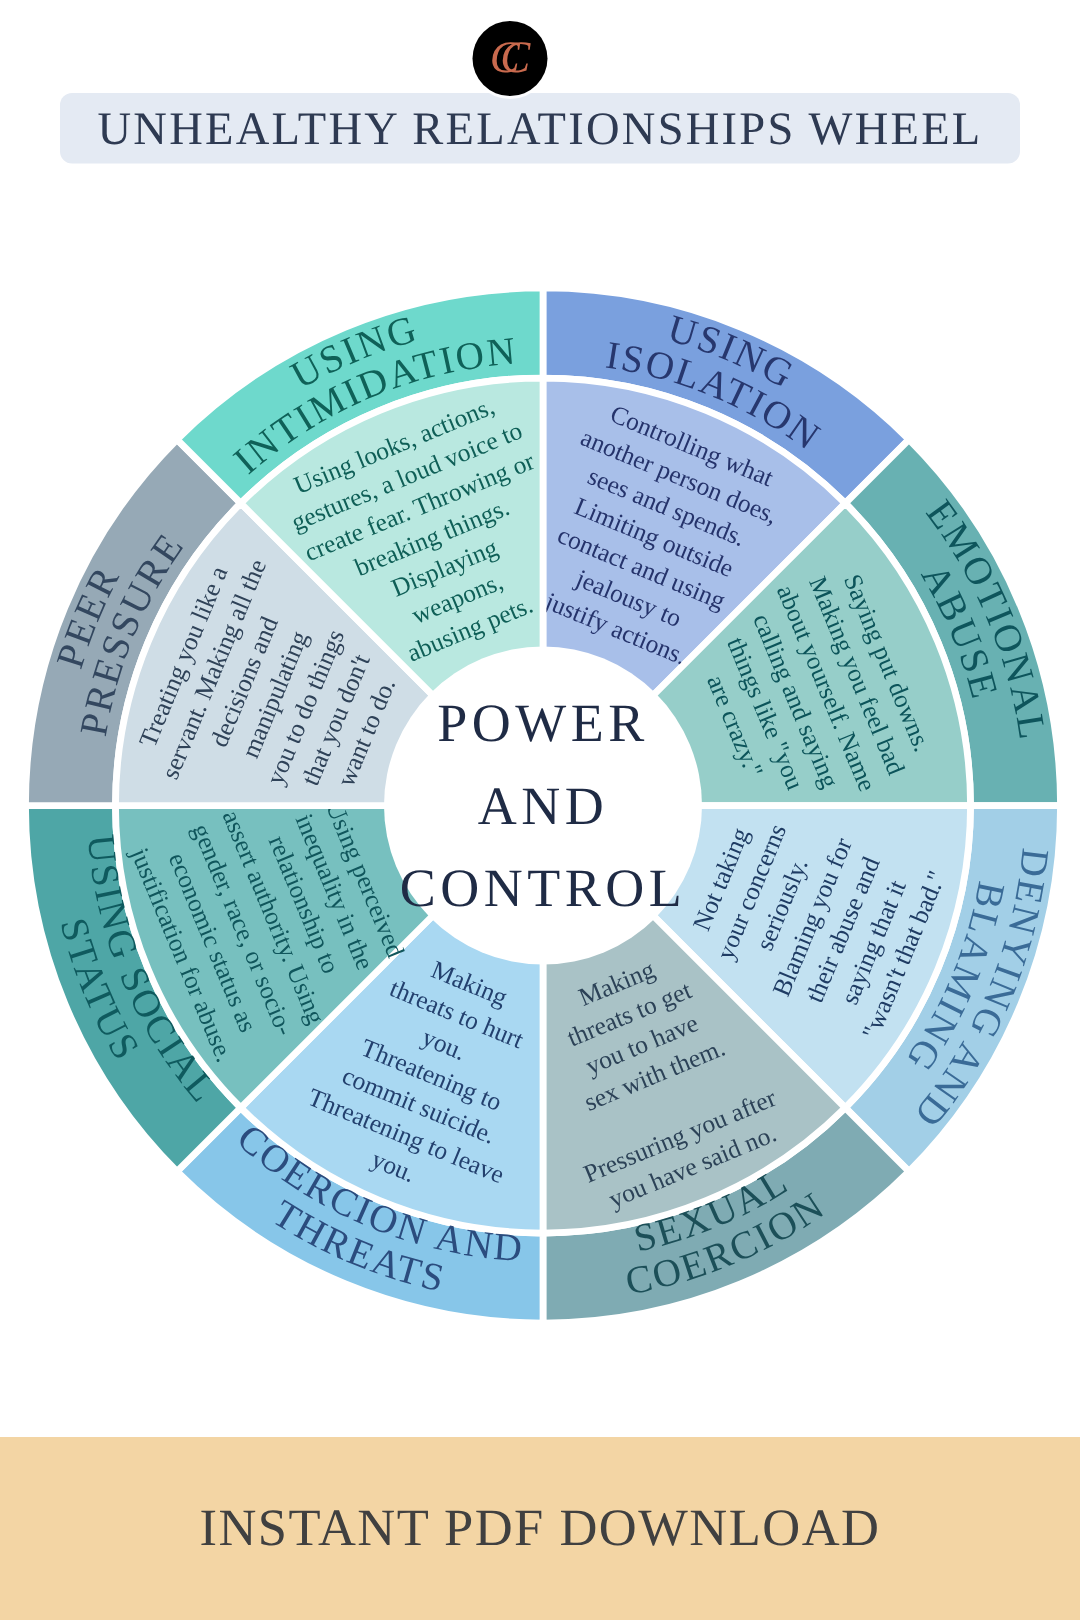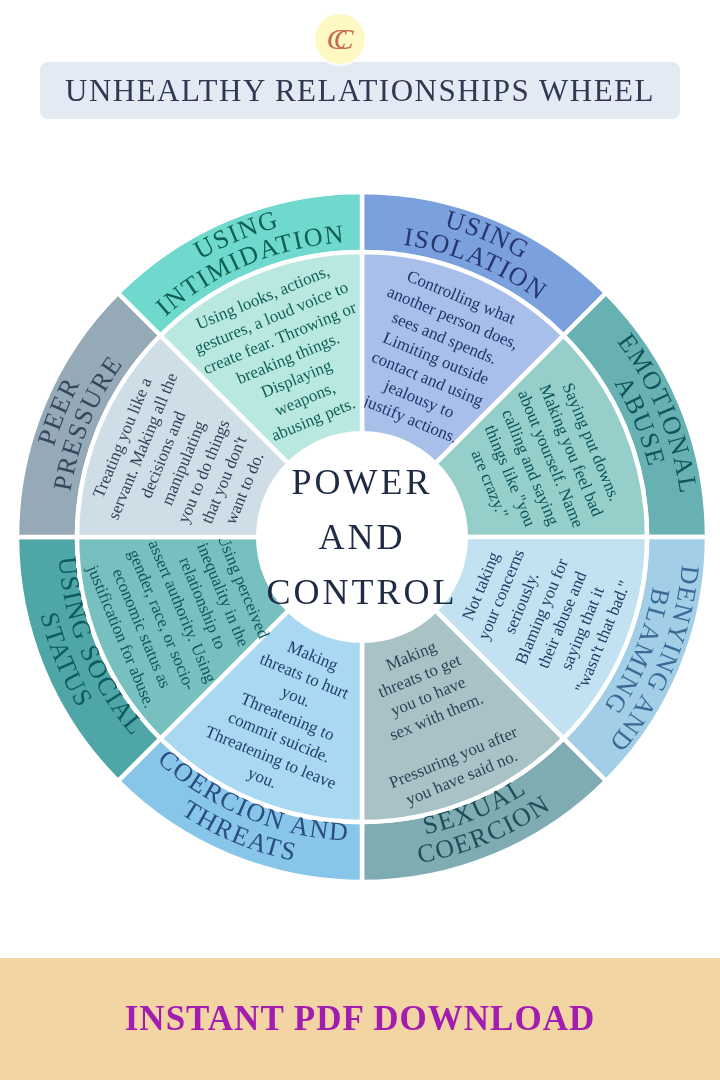--- a/index.html
+++ b/index.html
@@ -11,42 +11,42 @@
   .logo {
     position:absolute; left:315px; top:14px; width:50px; height:50px;
     border-radius:50%; display:flex; align-items:center; justify-content:center;
     z-index:3; box-shadow:0 0 0 2px rgba(255,255,255,.85);
   }
   .logo-monogram {
     font-family:"Liberation Serif", serif; font-style:italic;
     font-size:30px; letter-spacing:-13px; padding-right:13px; line-height:1;
   }
   .title-banner {
-    position:absolute; left:40px; top:62px; width:640px; height:57px;
+    position:absolute; left:40px; top:62px; width:640px; height:47px;
     border-radius:8px; display:flex; align-items:center; justify-content:center;
     z-index:2;
   }
   .title-banner h1 {
     font-size:31px; font-weight:normal; letter-spacing:1.5px; white-space:nowrap;
   }
   .wheel-wrap { position:absolute; left:0; top:172px; width:720px; height:730px; }
   svg text { font-family:"Liberation Serif", serif; }
   .footer-banner {
     position:absolute; left:0; top:958px; width:720px; height:122px;
     display:flex; flex-direction:column; align-items:center; justify-content:center;
     gap:6px;
   }
   .footer-line { font-size:35px; letter-spacing:1px; line-height:1.35; white-space:nowrap; }
 </style>
 </head>
 <body>
 
 <div class="page">
 
-  <div class="logo" style="background-color: #fef9c3;">
+  <div class="logo" style="background-color: #000000;">
     <span class="logo-monogram" style="color: rgb(201, 106, 78);">CC</span>
   </div>
 
   <div class="title-banner" style="background-color: rgb(228, 234, 243);">
     <h1 style="color: rgb(46, 58, 82);">UNHEALTHY RELATIONSHIPS WHEEL</h1>
   </div>
 
   <div class="wheel-wrap">
     <svg id="wheel-svg" width="720" height="730" viewBox="0 0 720 730">
         <defs>
@@ -106,16 +106,16 @@
         <path d="M 160.5 163.5 A 285 285 0 0 1 362.0 80.0 L 362.0 263.0 A 102 102 0 0 0 289.9 292.9 Z" fill="#b9e8e0" stroke="#fff" stroke-width="4.5" stroke-linejoin="round"></path>
         <text fill="#0f6158" font-size="26" letter-spacing="1.5" text-anchor="middle"><textPath href="#arc-7-0" startOffset="50%" xlink:href="#arc-7-0">USING</textPath></text>
         <text fill="#0f6158" font-size="26" letter-spacing="1.5" text-anchor="middle"><textPath href="#arc-7-1" startOffset="50%" xlink:href="#arc-7-1">INTIMIDATION</textPath></text>
         <text transform="translate(287.8 185.8) rotate(-22.5)" fill="#0f5f57" font-size="17" text-anchor="middle"><tspan x="0" y="-60.0">Using looks, actions,</tspan><tspan x="0" y="-38.0">gestures, a loud voice to</tspan><tspan x="0" y="-16.0">create fear. Throwing or</tspan><tspan x="0" y="6.0">breaking things.</tspan><tspan x="0" y="28.0">Displaying</tspan><tspan x="0" y="50.0">weapons,</tspan><tspan x="0" y="72.0">abusing pets.</tspan></text>
         <circle cx="362" cy="365" r="106" fill="#ffffff"></circle>
         <text fill="#1f2b45" font-size="36" letter-spacing="3" text-anchor="middle"><tspan x="362" y="322">POWER</tspan><tspan x="362" y="377">AND</tspan><tspan x="362" y="432">CONTROL</tspan></text>
       </svg>
   </div>
 
   <div class="footer-banner" style="background-color: rgb(243, 213, 164);">
-    <div class="footer-line" style="color: #a21caf; font-weight: bold;">INSTANT PDF DOWNLOAD</div>
+    <div class="footer-line" style="color: #404040;">INSTANT PDF DOWNLOAD</div>
   </div>
 
 </div>
 
 </body></html>

